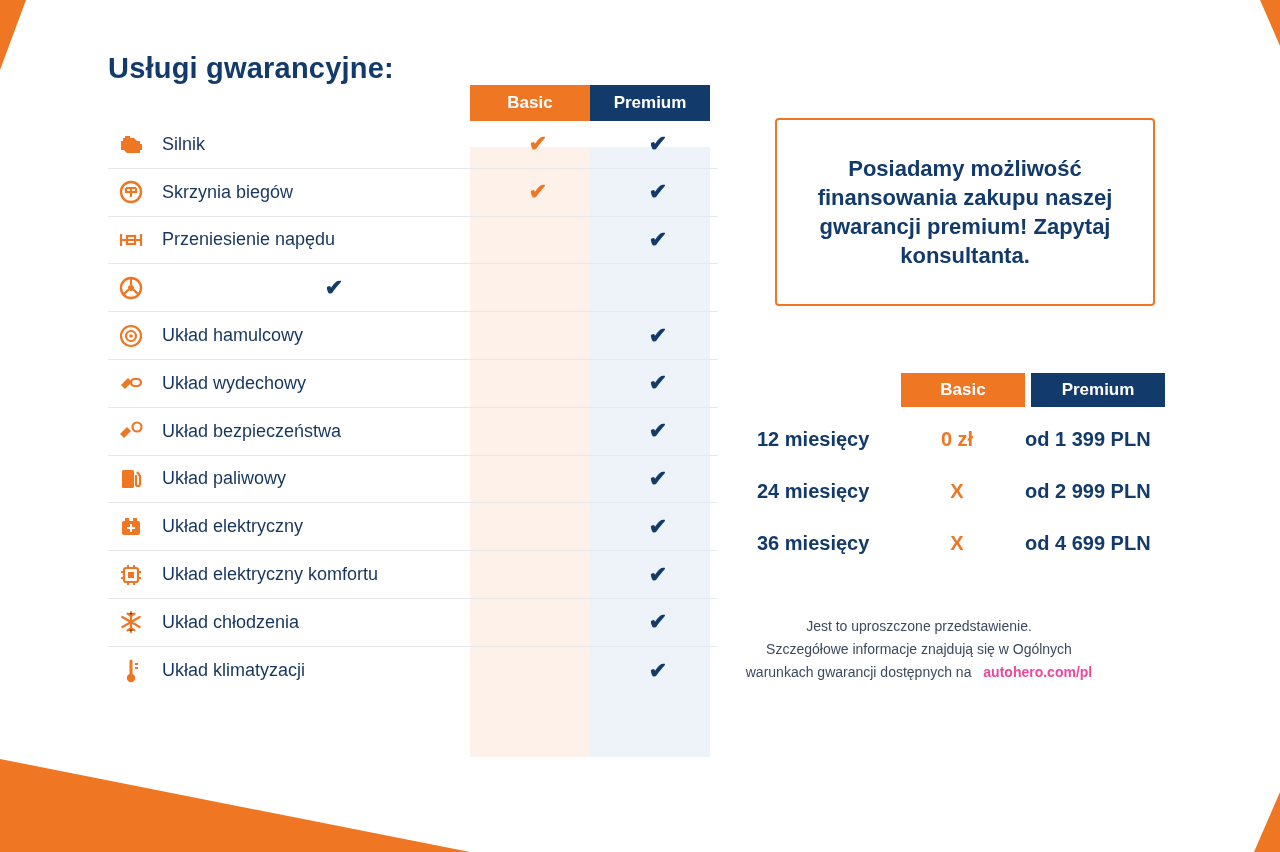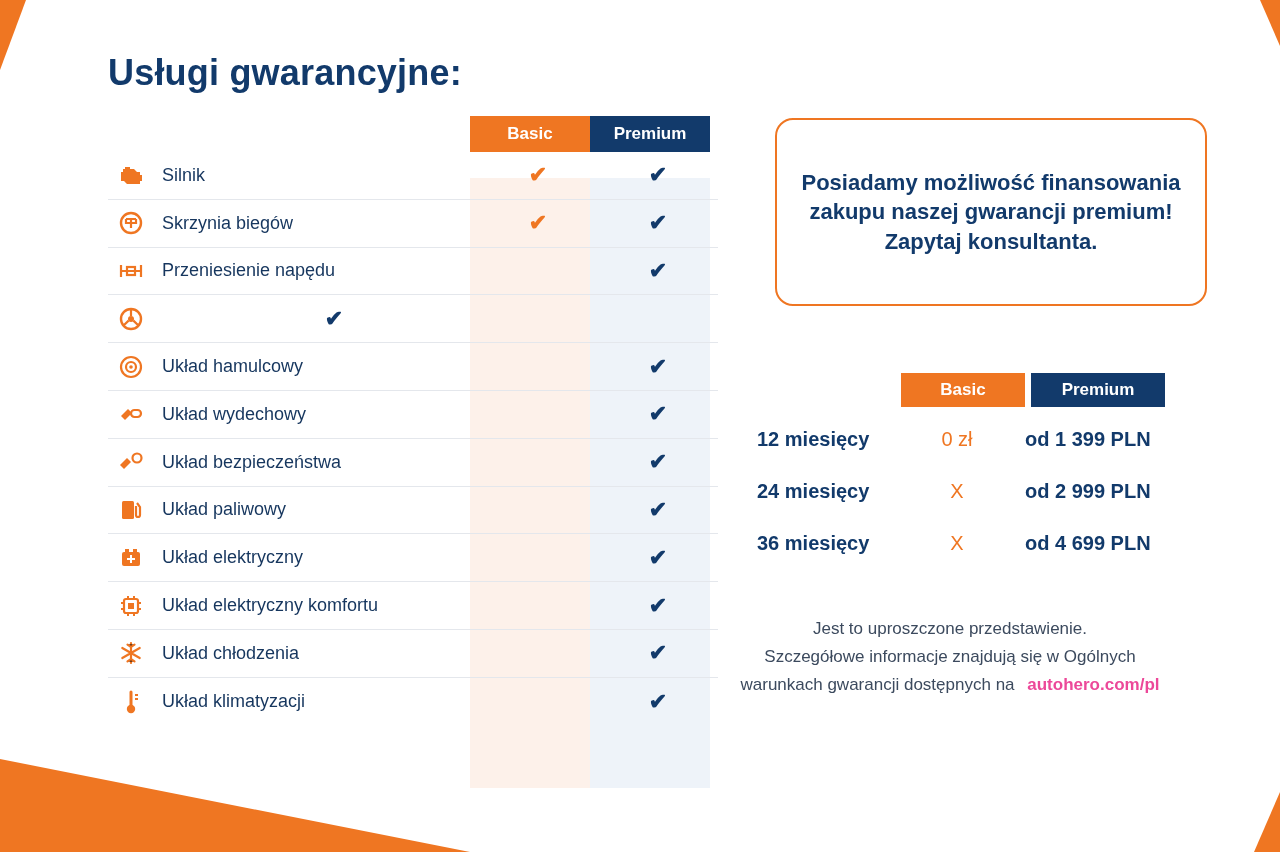--- a/index.html
+++ b/index.html
@@ -40,25 +40,24 @@
     clip-path: polygon(100% 0, 100% 100%, 0 0);
   }
 
   
   .left {
     position: absolute;
     left: 108px; top: 52px;
     width: 610px;
   }
   .title {
-    font-size: 36px;
+    font-size: 29px;
     font-weight: bold;
     color: #123a6b;
     letter-spacing: .2px;
-    margin-bottom: 22px;
   }
 
   .table-wrap { position: relative; }
 
   
   .col-basic-bg {
     position: absolute;
     left: 362px; top: 62px;
     width: 120px; height: 610px;
     background: #fdf1ea;
@@ -121,23 +120,23 @@
     height: 100%;
   }
   .tick { font-size: 22px; font-weight: bold; line-height: 1; }
   .tick.basic { color: #ef7622; }
   .tick.prem  { color: #123a6b; }
 
   
   .promo {
     position: absolute;
     left: 775px; top: 118px;
-    width: 432px; height: 188px;
+    width: 380px; height: 188px;
     border: 2px solid #ef7622;
-    border-radius: 18px;
+    border-radius: 4px;
     display: flex;
     align-items: center;
     justify-content: center;
   }
   .promo p {
     text-align: center;
     color: #123a6b;
     font-weight: bold;
     font-size: 22px;
     line-height: 1.32;
@@ -176,37 +175,37 @@
     text-align: left;
     font-size: 20px;
     font-weight: bold;
     color: #123a6b;
     padding-left: 22px;
   }
   .price-row .pbasic {
     flex: 0 0 124px;
     text-align: center;
     font-size: 20px;
-    font-weight: normal;
+    font-weight: bold;
     color: #ef7622;
     margin-right: 6px;
   }
   .price-row .pprem {
     flex: 0 0 140px;
     font-size: 20px;
     font-weight: bold;
     color: #123a6b;
   }
 
   .disclaimer {
     position: absolute;
-    left: 735px; top: 615px;
+    left: 704px; top: 615px;
     width: 430px;
     text-align: center;
-    font-size: 17px;
+    font-size: 14px;
     line-height: 1.65;
     color: #3c4a5e;
   }
   .disclaimer b { color: #ec4899; margin-left: 8px; }
 
   
   .logo {
     position: absolute;
     left: 765px; top: 740px;
     font-size: 54px;

